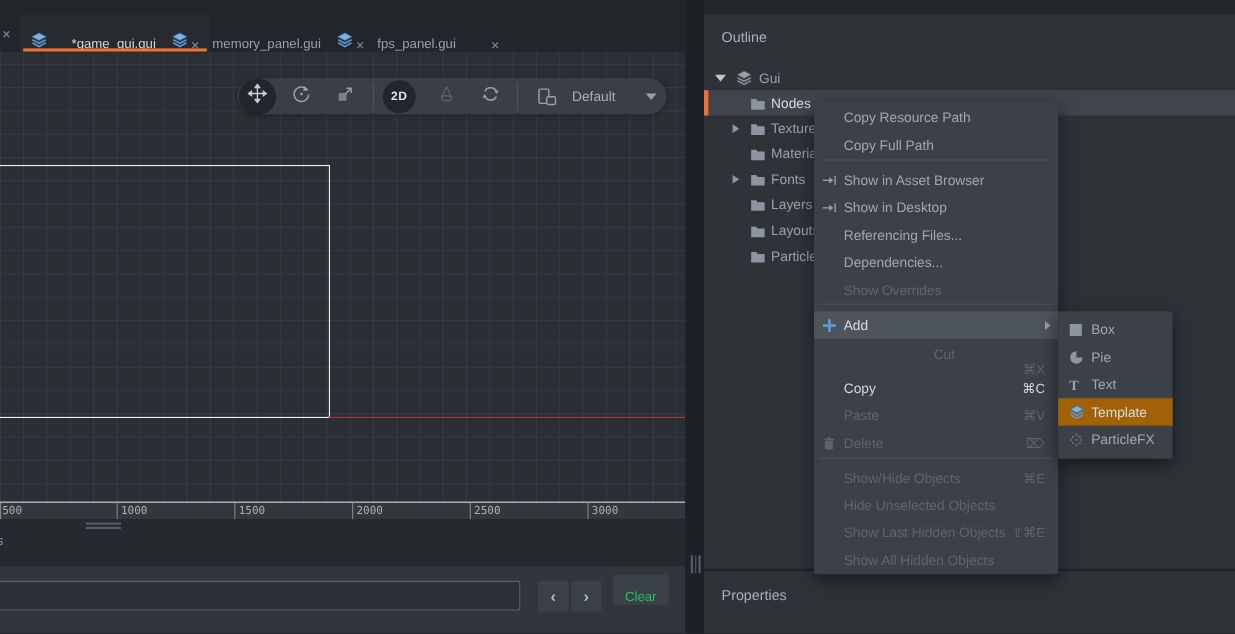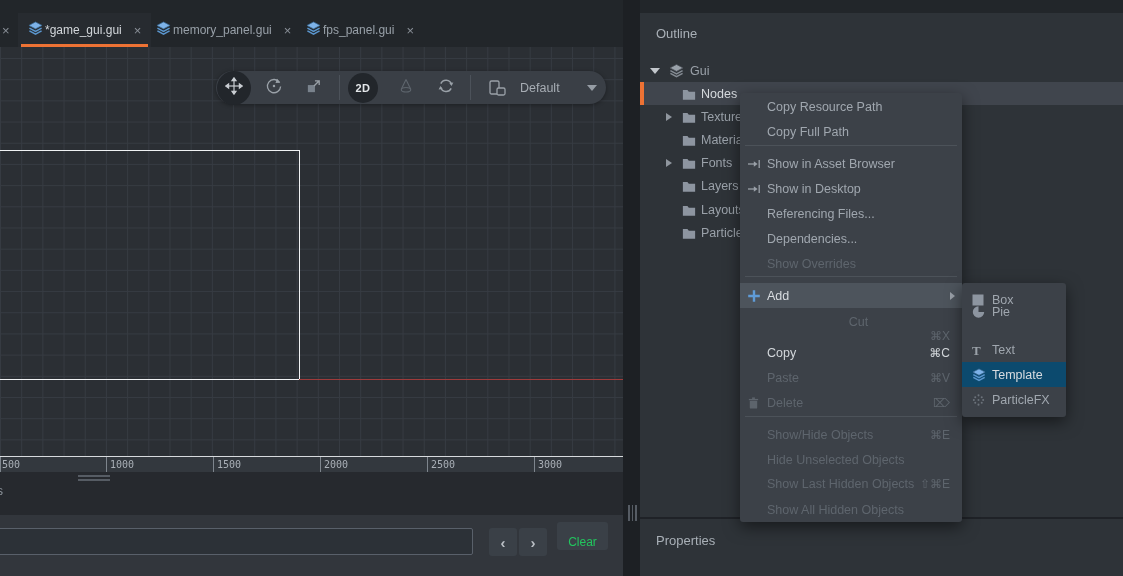--- a/index.html
+++ b/index.html
@@ -2,21 +2,21 @@
 <html><head>
 <meta charset="utf-8">
 <style>
   html,body{margin:0;padding:0;background:#22262a;}
   *{box-sizing:border-box;}
   .app{position:relative;width:1123px;height:576px;background:#22262a;overflow:hidden;
        font-family:"Liberation Sans",sans-serif;color:#a0a7af;}
 
   
   .tabbar{position:absolute;left:0;top:0;width:623px;height:47px;background:#22262a;}
-  .tab{position:absolute;top:13px;height:34px;display:flex;align-items:center;gap:2px;
+  .tab{position:absolute;top:13px;height:34px;display:flex;align-items:flex-end;gap:22px;
        padding:0 10px;font-size:12px;color:#98a0a8;cursor:default;}
   .tab.active{color:#d3d7db;background:#272b30;}
   .tab .underline{position:absolute;left:3px;right:3px;bottom:0;height:3px;background:#ed7234;}
   .tab .close{margin-left:10px;color:#8a9098;font-size:13px;line-height:1;}
   .partial-close{position:absolute;left:2px;top:13px;height:34px;display:flex;align-items:center;
        color:#8a9098;font-size:13px;}
 
   
   .viewport{position:absolute;left:0;top:47px;width:665px;height:409px;background:#2b2f34;overflow:hidden;
     background-image:linear-gradient(#363b42 1px,transparent 1px),linear-gradient(90deg,#363b42 1px,transparent 1px);
@@ -88,21 +88,21 @@
   .mi .sc{margin-left:auto;font-size:12px;}
   .mi .sub-arrow{position:absolute;right:7px;top:50%;transform:translateY(-50%);width:0;height:0;
       border-top:4px solid transparent;border-bottom:4px solid transparent;border-left:5px solid #9aa0a8;}
   .msep{position:absolute;left:5px;right:5px;height:1px;background:#575e66;opacity:.6;}
 
   
   .smenu{position:absolute;left:962px;top:283px;width:104px;height:134px;background:#3c4148;
       border-radius:3px;box-shadow:0 5px 16px rgba(0,0,0,.5);z-index:11;}
   .smi{position:absolute;left:0;width:100%;height:25px;display:flex;align-items:center;
       padding-left:30px;font-size:12.5px;color:#a0a7af;}
-  .smi.hl{background:#0c4a6e;color:#d8dce0;}
+  .smi.hl{background:#a16207;color:#d8dce0;}
   .smi .ic{position:absolute;left:10px;top:50%;transform:translateY(-50%);display:flex;}
   .t-glyph{font-family:"Liberation Serif",serif;font-weight:bold;font-size:13px;color:#9aa1a8;line-height:1;}
 </style>
 </head>
 <body>
 
 <div class="app">
 
   <div class="tabbar">
     <span class="partial-close">×</span>
@@ -437,21 +437,21 @@
 
   <div class="smenu">
     <div class="smi" style="top:4px;">
       <span class="ic">
         <svg width="12" height="12" viewBox="0 0 12 12">
             <rect x="0.5" y="0.5" width="11" height="11" fill="#8d95a0"></rect>
           </svg>
       </span>
       <span>Box</span>
     </div>
-    <div class="smi" style="top:16px;">
+    <div class="smi" style="top:29px;">
       <span class="ic">
         <svg width="13" height="13" viewBox="0 0 16 16">
             <path d="M8 8 L8 1 A7 7 0 1 0 15 8 Z" fill="#8d95a0"></path>
           </svg>
       </span>
       <span>Pie</span>
     </div>
     <div class="smi" style="top:54px;">
       <span class="ic t-glyph">T</span>
       <span>Text</span>

